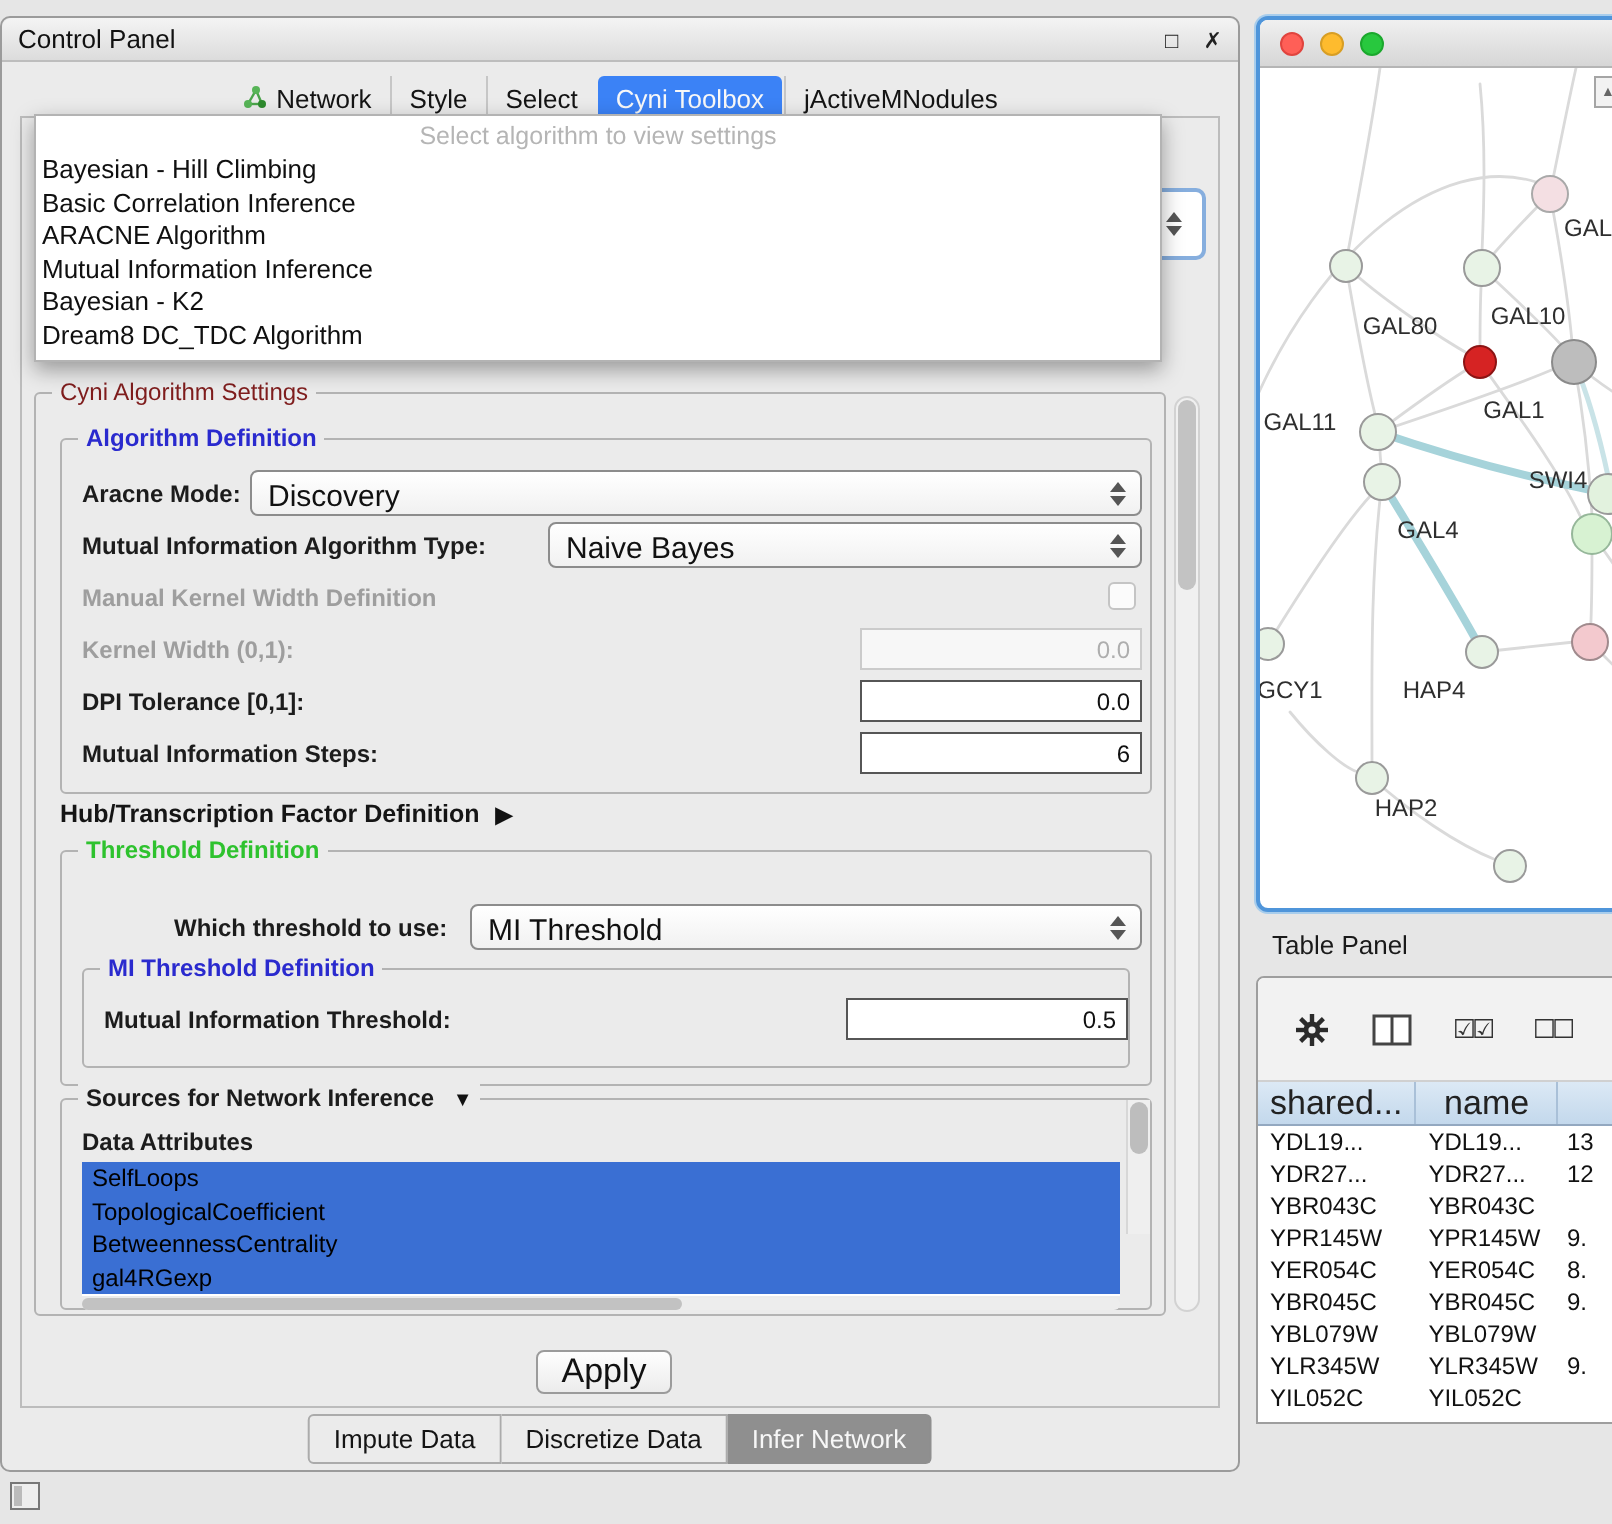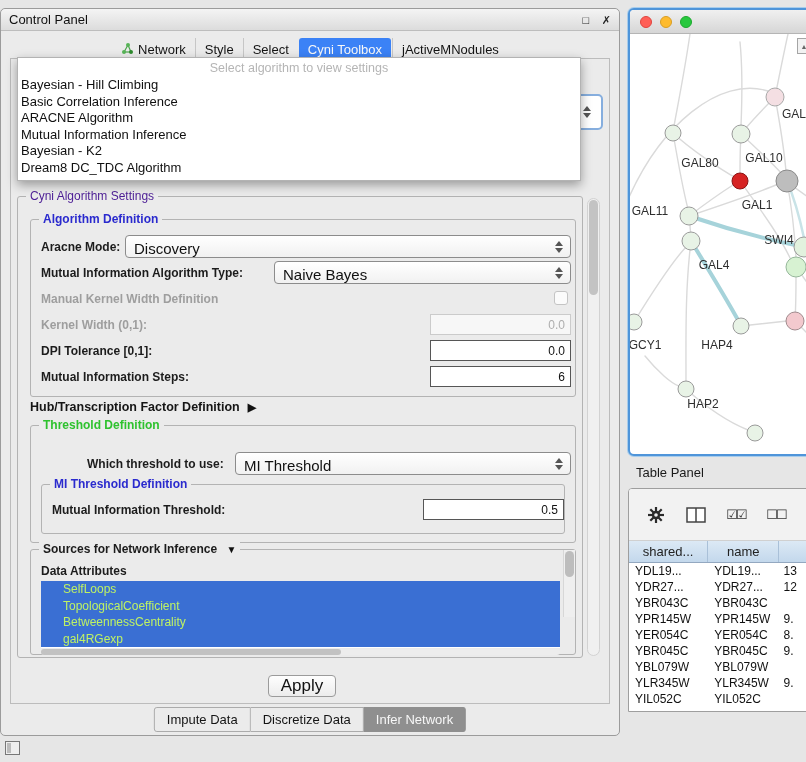--- a/index.html
+++ b/index.html
@@ -35,21 +35,21 @@
   background:#fff;border:1px solid #b3b3b3;box-shadow:0 4px 10px rgba(0,0,0,.35);
   padding:2px 0 4px 0}
 .menu-placeholder{font-size:12.5px;color:#b5b5b5;text-align:center;line-height:17px}
 .menu-item{font-size:13px;line-height:16.5px;padding-left:3px;color:#101010;white-space:nowrap}
 .menu-item.selected{font-weight:normal}
 
 
 .fieldset{position:absolute;border:1px solid #b3b3b3;border-radius:3px}
 .legend{position:absolute;top:-8px;left:8px;background:#ebebeb;padding:0 4px;
   font-size:12px;font-weight:bold;color:#1c1c1c;white-space:nowrap}
-.lg-plain{font-weight:normal;color:#4c1d95}
+.lg-plain{font-weight:normal;color:#7f1d1d}
 .lg-blue{color:#2a2ace}
 .lg-green{color:#2ec22e}
 
 .lbl{position:absolute;font-size:12px;font-weight:bold;color:#1c1c1c;white-space:nowrap}
 .lbl.dis{color:#9e9e9e}
 
 .combo{position:absolute;background:linear-gradient(#ffffff,#f1f1f1);
   border:1px solid #8c8c8c;border-radius:4px;height:23px}
 .combo-text{position:absolute;left:8px;top:4px;font-size:15px;color:#111;white-space:nowrap}
 .combo-arrows{position:relative;width:9px;height:12px;display:inline-block}
@@ -68,22 +68,22 @@
 .checkbox{position:absolute;width:14px;height:14px;border:1px solid #c4c4c4;
   background:#fbfbfb;border-radius:3px}
 
 .hub-row{position:absolute;display:flex;align-items:center;gap:8px;
   font-size:12.5px;font-weight:bold;color:#151515}
 .hub-arrow{font-size:11px;color:#111}
 .src-arrow{font-size:10px;color:#111;margin-left:6px}
 
 #src-list{position:absolute;left:10px;top:31px;width:519px;height:67px;
   background:#fff;overflow:hidden}
-.src-item{height:16.5px;line-height:16.5px;background:#3a6fd3;color:#bef264;
-  font-size:12px;padding-left:22px;white-space:nowrap}
+.src-item{height:16.5px;line-height:16.5px;background:#3a6fd3;color:#000000;
+  font-size:12px;padding-left:5px;white-space:nowrap}
 #src-vsb{position:absolute;right:0;top:0;width:12px;height:67px;background:#efefef;
   border-left:1px solid #d7d7d7}
 #src-vsb .thumb{margin:1px;width:9px;height:26px;background:#bdbdbd;border-radius:5px}
 #src-hsb{position:absolute;left:10px;top:99px;width:519px;height:6px;background:#ededed;border-radius:3px}
 #src-hsb .thumb{width:300px;height:6px;background:#c2c2c2;border-radius:3px}
 
 #settings-sb{position:absolute;left:586px;top:189px;width:13px;height:458px;
   background:#f0f0f0;border:1px solid #d2d2d2;border-radius:7px}
 #settings-sb .thumb{margin:1px;width:9px;height:95px;background:#c3c3c3;border-radius:5px}
 
@@ -119,21 +119,21 @@
 
 #table-panel-label{position:absolute;left:636px;top:465px;font-size:13px;color:#1a1a1a}
 #table-window{position:absolute;left:628px;top:488px;width:200px;height:224px;
   border:1px solid #9e9e9e;border-radius:4px 4px 0 0;background:#fff;overflow:hidden}
 #tbl-toolbar{height:52px;background:#f2f2f2;border-bottom:1px solid #d0d0d0;
   display:flex;align-items:center;gap:14px;padding-left:14px}
 .tp-btn{width:26px;height:26px;display:flex;align-items:center;justify-content:center}
 .chk-glyph{font-size:13px;color:#333;letter-spacing:-2px;white-space:nowrap}
 #tbl-head{display:flex;height:22px;background:linear-gradient(#dce9f5,#c3d8ec);
   border-bottom:1px solid #93a8c0}
-.th{font-size:13px;color:#222;display:flex;align-items:center;justify-content:center;
+.th{font-size:17px;color:#222;display:flex;align-items:center;justify-content:center;
   border-right:1px solid #a9c0d8;white-space:nowrap;overflow:hidden}
 .trow{display:flex;height:16px}
 .td{font-size:12px;color:#111;line-height:16px;padding-left:6px;white-space:nowrap;overflow:hidden}
 .c0{width:80px}.c1{width:72px}.c2{width:48px;padding-left:4px}
 
 #mini-icon{position:absolute;left:5px;top:741px;width:15px;height:14px;
   border:1px solid #777;background:#eee}
 #mini-icon span{position:absolute;left:1px;top:1px;width:4px;height:10px;background:#bbb}
 </style>
 </head>

